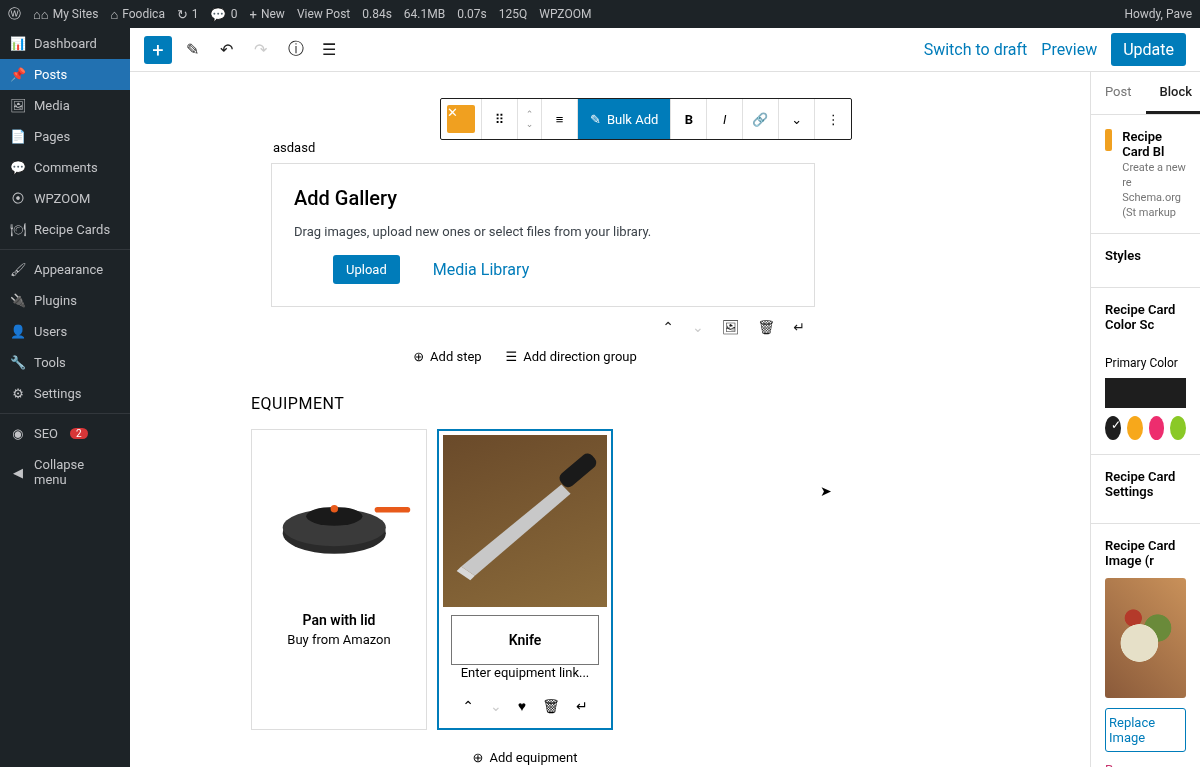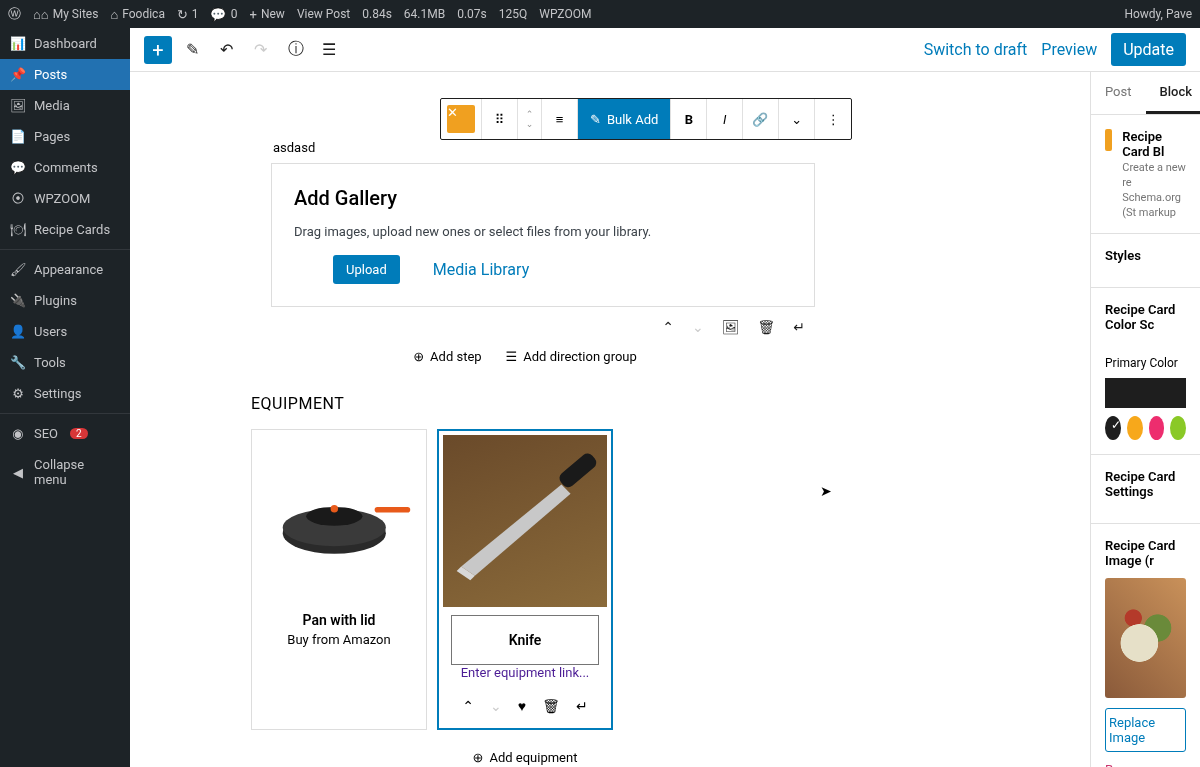--- a/index.html
+++ b/index.html
@@ -65,21 +65,21 @@
 
 
 .equip-title { font-size:16px; font-weight:400; letter-spacing:.5px; margin:12px 0 16px 16px; }
 .equip-grid { display:flex; gap:10px; margin-left:16px; }
 .equip-card { width:176px; border:1px solid #ddd; display:flex; flex-direction:column; align-items:center; }
 .equip-card.sel { border:2px solid #007cba; padding:4px; }
 .equip-img { width:100%; height:172px; display:flex; align-items:center; justify-content:center; }
 .equip-card .cap { padding:10px 6px 4px; font-size:14px; font-weight:600; text-align:center; }
 .equip-card .sub { font-size:13px; text-align:center; padding-bottom:10px; }
 .equip-card.sel .cap { border:1px solid #757575; width:90%; margin-top:8px; padding:16px; }
-.equip-card.sel .sub { color:#4c1d95; }
+.equip-card.sel .sub { color:#000000; }
 .equip-ctrl { display:flex; gap:16px; padding:8px 0 10px; font-size:14px; }
 .equip-ctrl span { cursor:pointer; }
 .full-rside{position:absolute;top:44px;right:0;width:280px;bottom:0;border-left:1px solid #e0e0e0;background:#fff;font-size:13px;overflow:hidden}
 .rtabs { display:flex; border-bottom:1px solid #e0e0e0; }
 .rtabs div { padding:12px 14px; cursor:pointer; color:#757575; }
 .rtabs div.act { border-bottom:3px solid #1e1e1e; color:#1e1e1e; font-weight:500; }
 .rpanel { padding:14px 14px; border-bottom:1px solid #e0e0e0; }
 .rpanel .blk-head { display:flex; gap:10px; }
 .blk-ico { width:22px; height:22px; background:#f0a020; border-radius:2px; }
 .rpanel h4 { font-size:13px; font-weight:600; margin-bottom:10px; }

